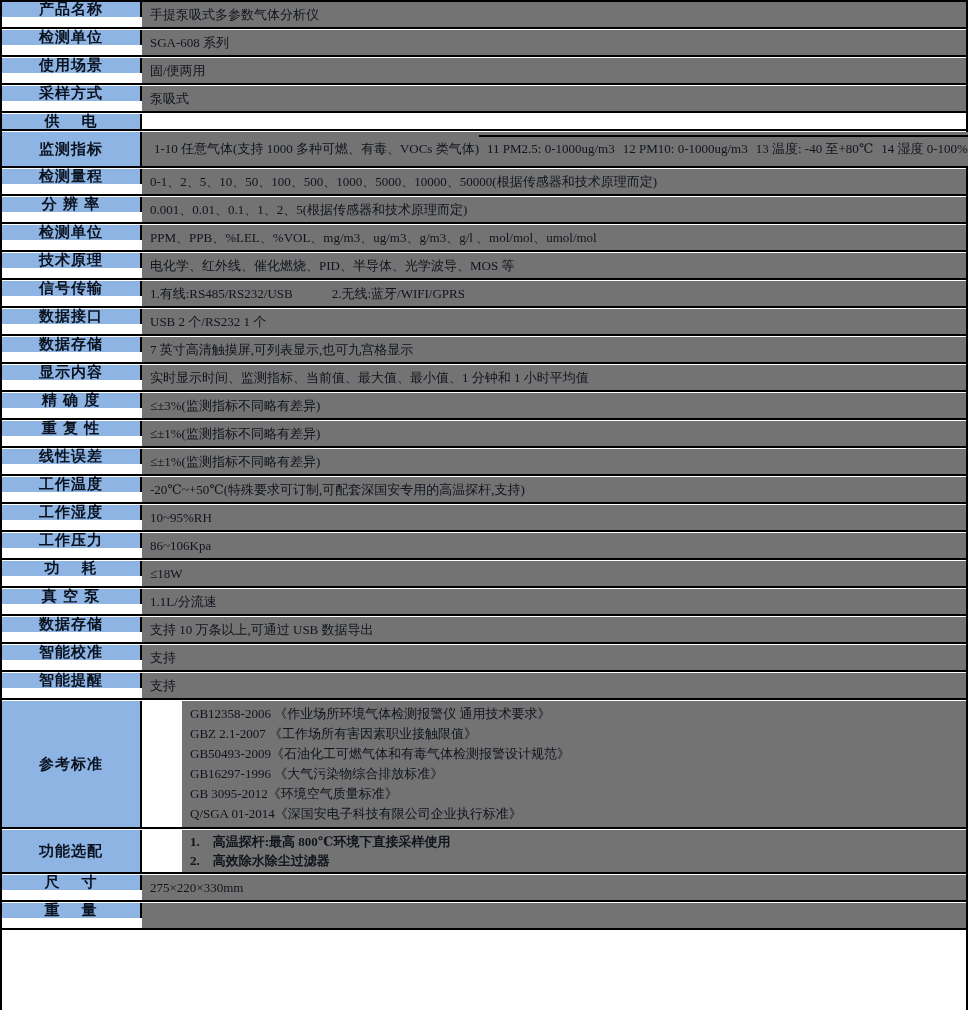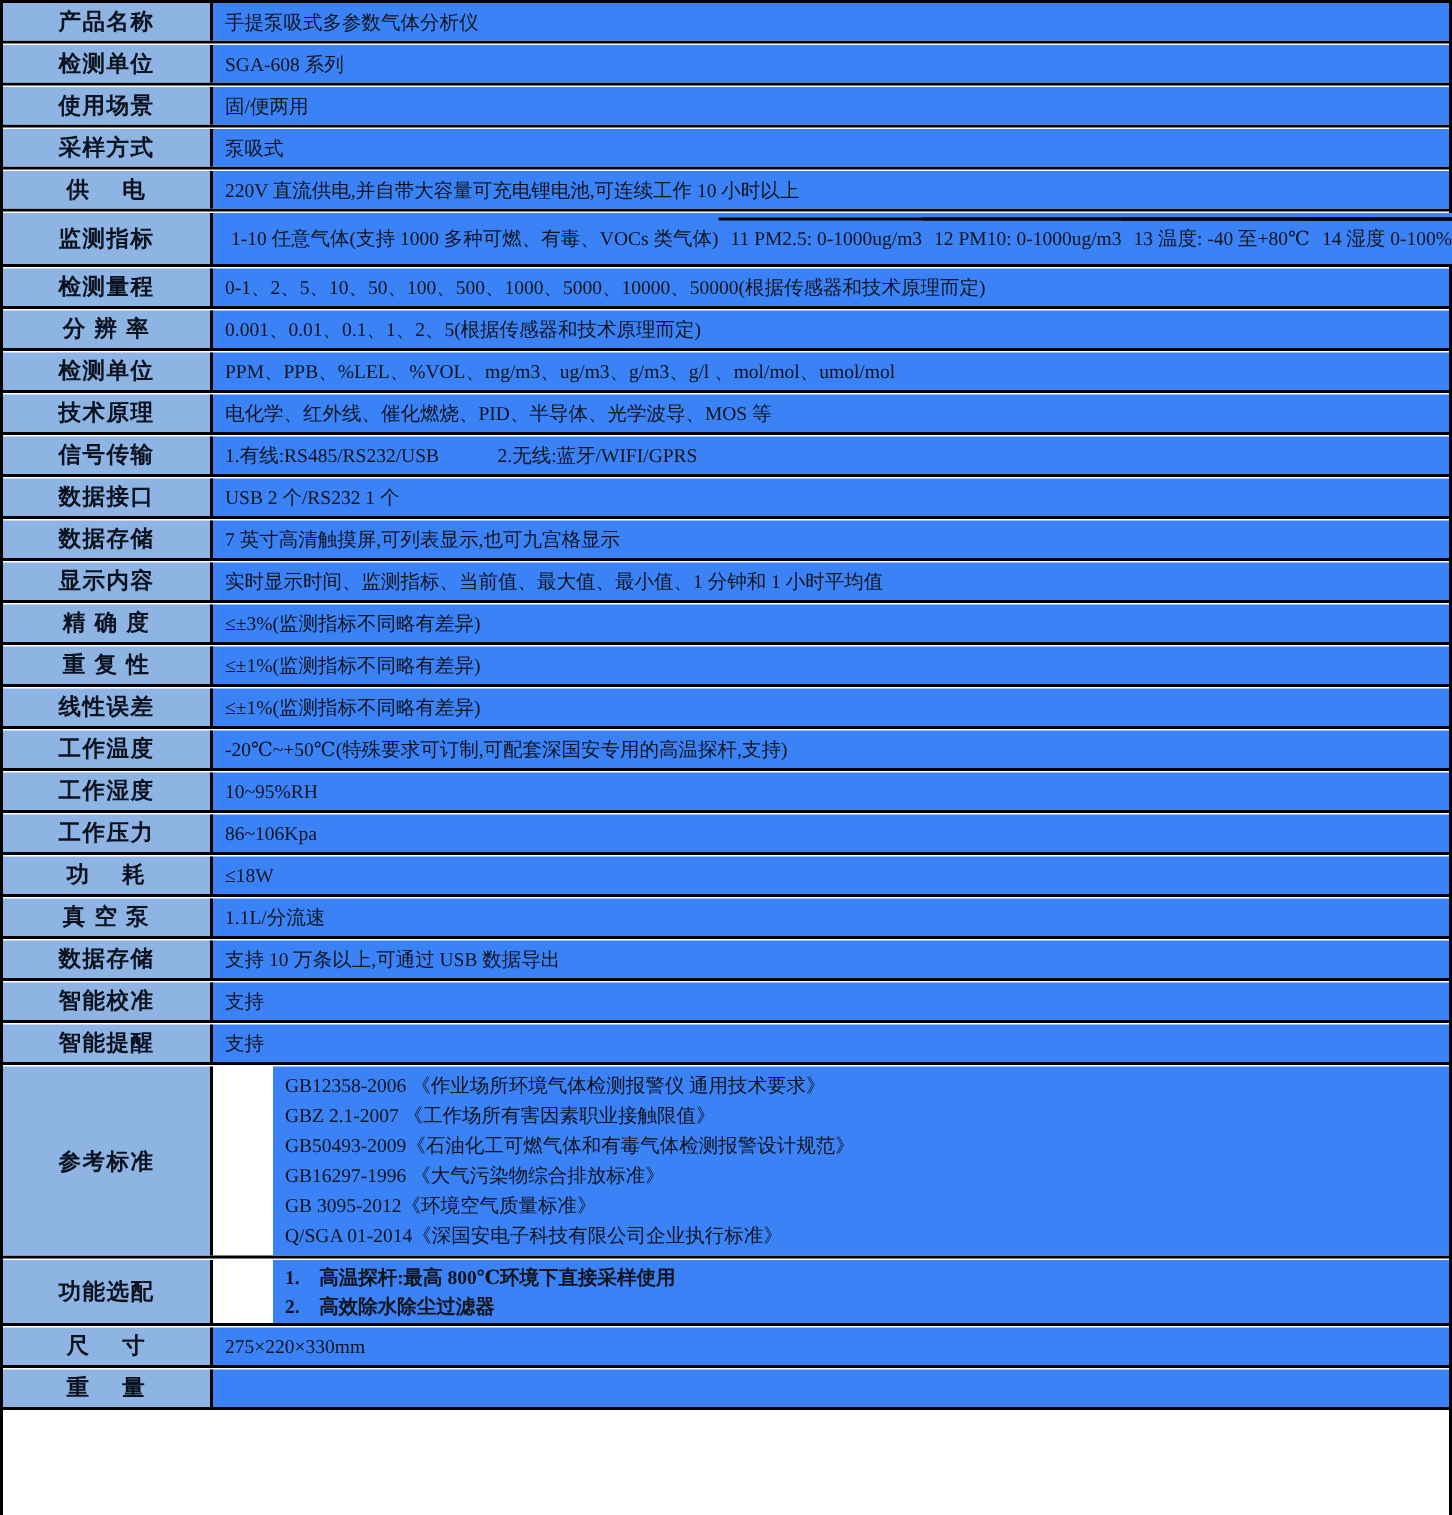--- a/index.html
+++ b/index.html
@@ -12,27 +12,27 @@
   .row{display:flex;border-bottom:2px solid #000;margin-bottom:1px;background:#ffffff;}
   .cell-label{
     flex:0 0 140px;width:140px;box-sizing:border-box;
     background:#8db4e2;border-right:2px solid #000;
     display:flex;align-items:center;justify-content:center;
     font-family:"Liberation Sans","DejaVu Sans",sans-serif;
     font-weight:bold;font-size:15px;color:#0b1220;letter-spacing:1px;
     white-space:pre;text-align:center;
   }
   .cell-value{
-    flex:1;box-sizing:border-box;background:#3b82f6;
+    flex:1;box-sizing:border-box;background:#737373;
     font-family:"Liberation Serif","DejaVu Serif",serif;
     font-size:13px;color:#10141c;position:relative;
   }
   
   .row-simple .cell-value{display:flex;align-items:center;padding-left:8px;height:25px;}
-  .row-simple .cell-label{height:25px;}
+  .row-simple .cell-label{height:15px;}
   
   .sublist{display:flex;padding:4px;justify-content:space-between;}
   .subrow{
     height:26px;display:flex;align-items:center;padding-left:8px;
     position:relative;box-sizing:border-box;
   }
   .subrow + .subrow::before{
     content:"";position:absolute;left:0;top:-1px;height:2px;width:434px;background:#000;
   }
   .subrow + .subrow::after{
@@ -68,23 +68,20 @@
       </div>
     </div>
     <div class="row row-simple">
       <div class="cell-label">采样方式</div>
       <div class="cell-value">
         <span class="val-text">泵吸式</span>
       </div>
     </div>
     <div class="row row-simple">
       <div class="cell-label">供　 电</div>
-      <div class="cell-value">
-        <span class="val-text">220V 直流供电,并自带大容量可充电锂电池,可连续工作 10 小时以上</span>
-      </div>
     </div>
     <div class="row row-sublist">
       <div class="cell-label">监测指标</div>
       <div class="cell-value sublist">
         <div class="subrow">1-10 任意气体(支持 1000 多种可燃、有毒、VOCs 类气体)</div>
         <div class="subrow">11 PM2.5: 0-1000ug/m3</div>
         <div class="subrow">12 PM10: 0-1000ug/m3</div>
         <div class="subrow">13 温度: -40 至+80℃</div>
         <div class="subrow">14 湿度 0-100%RH</div>
       </div>

